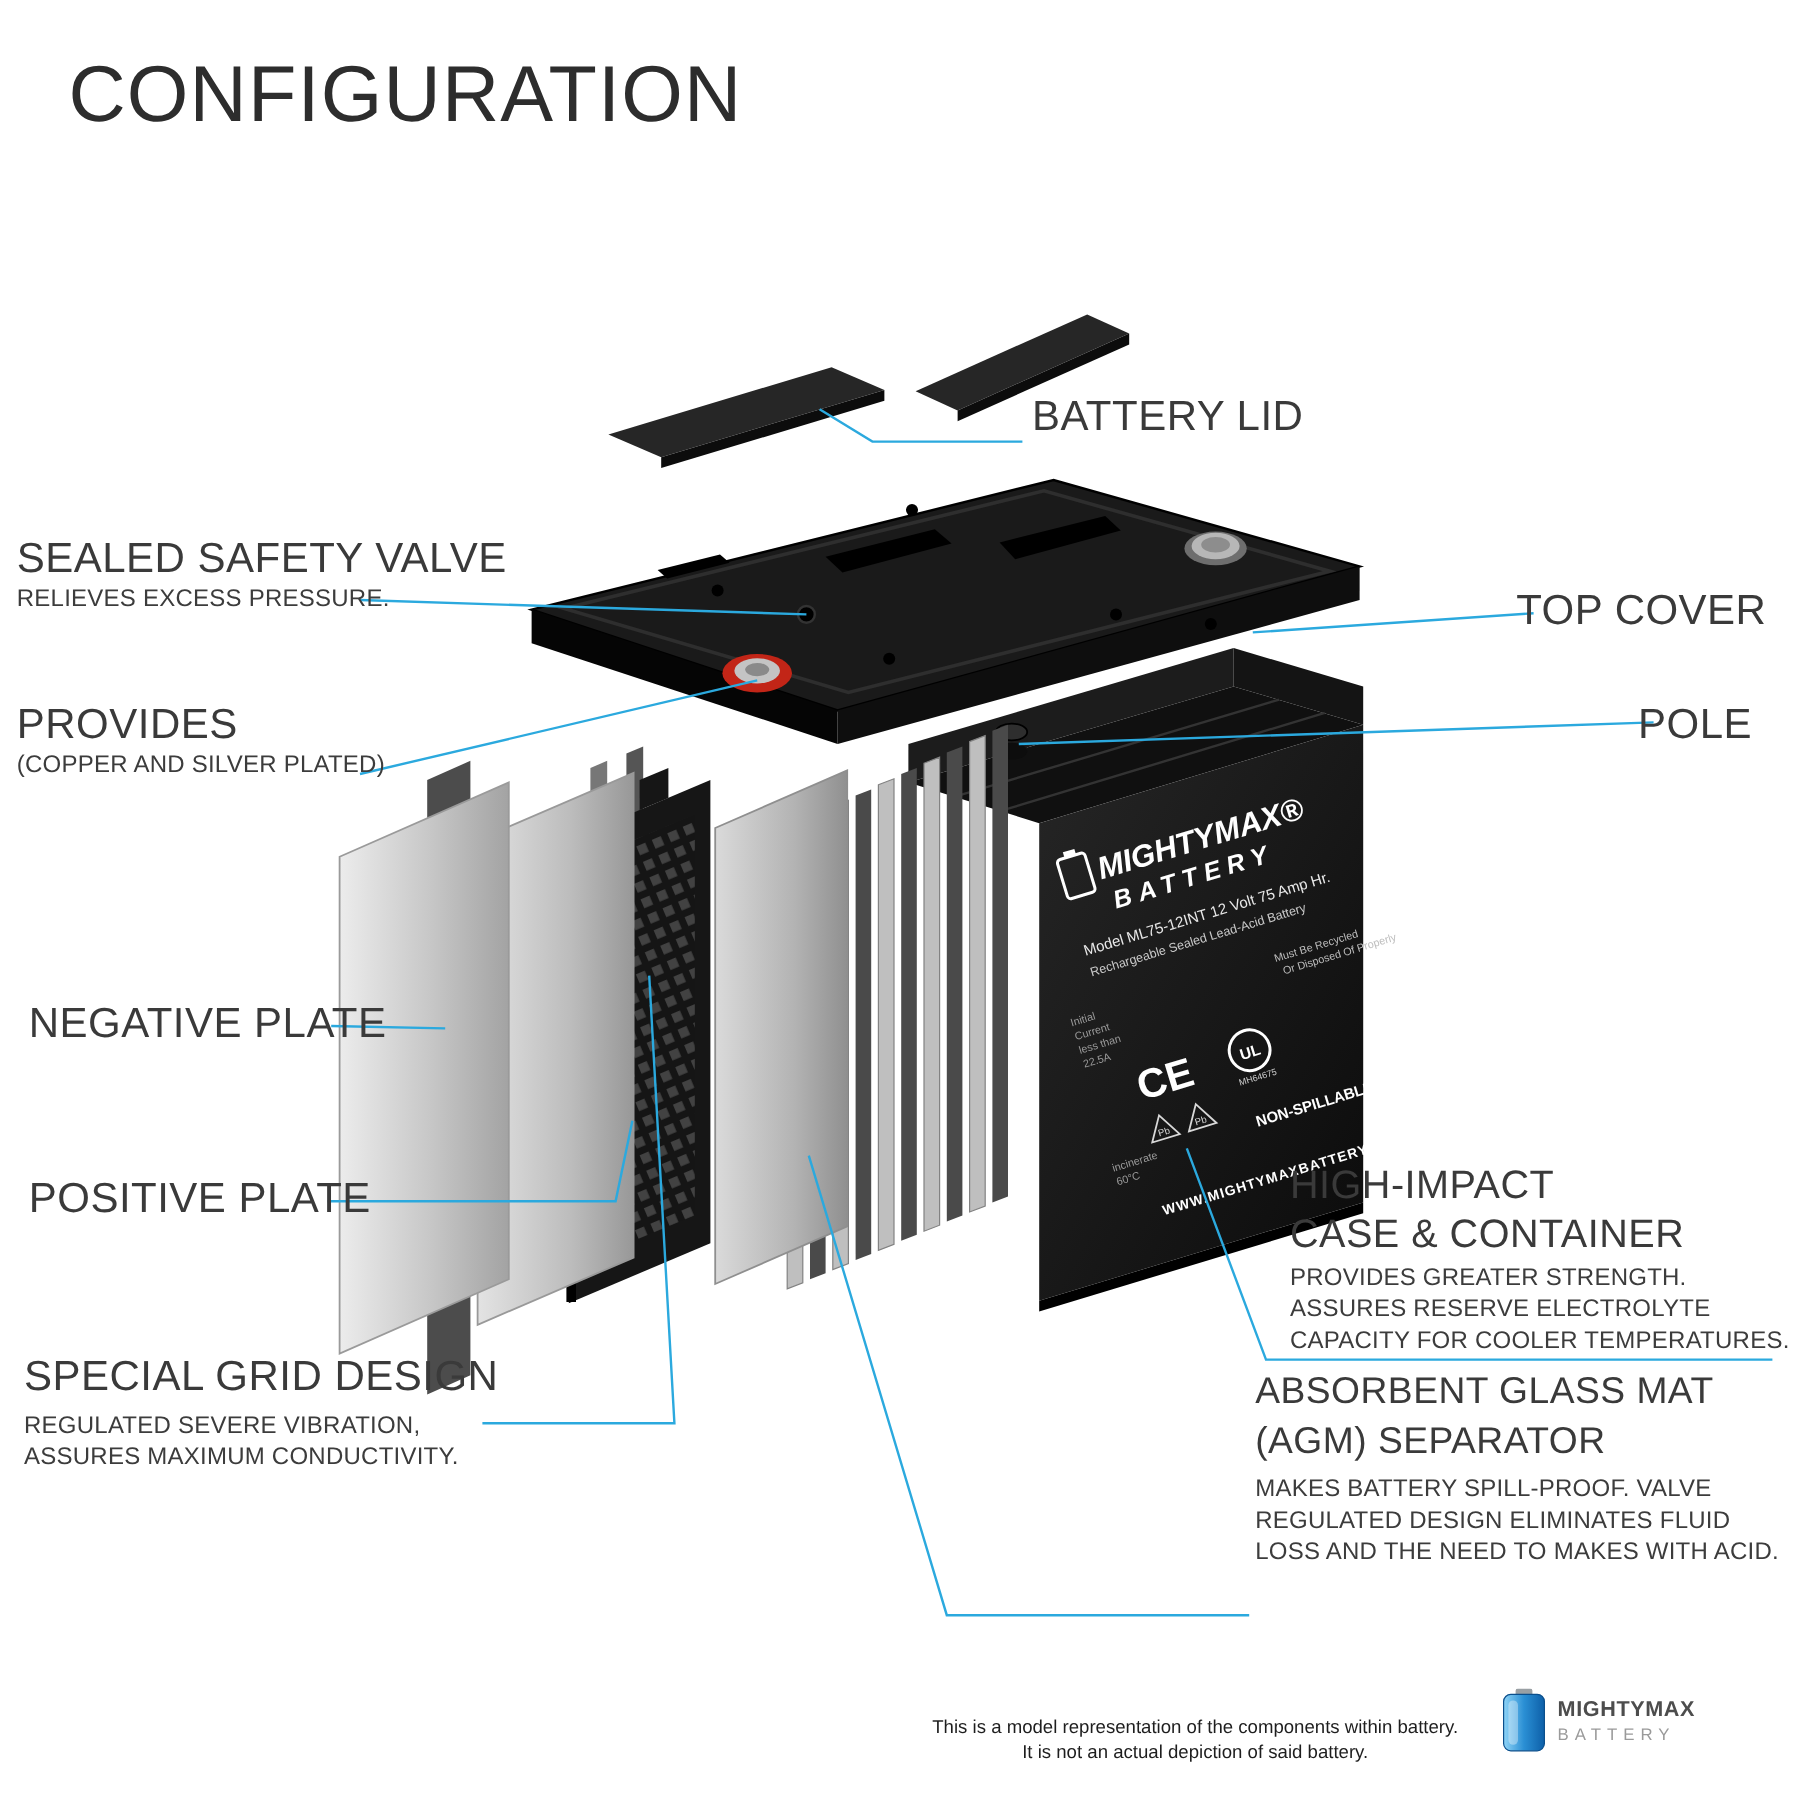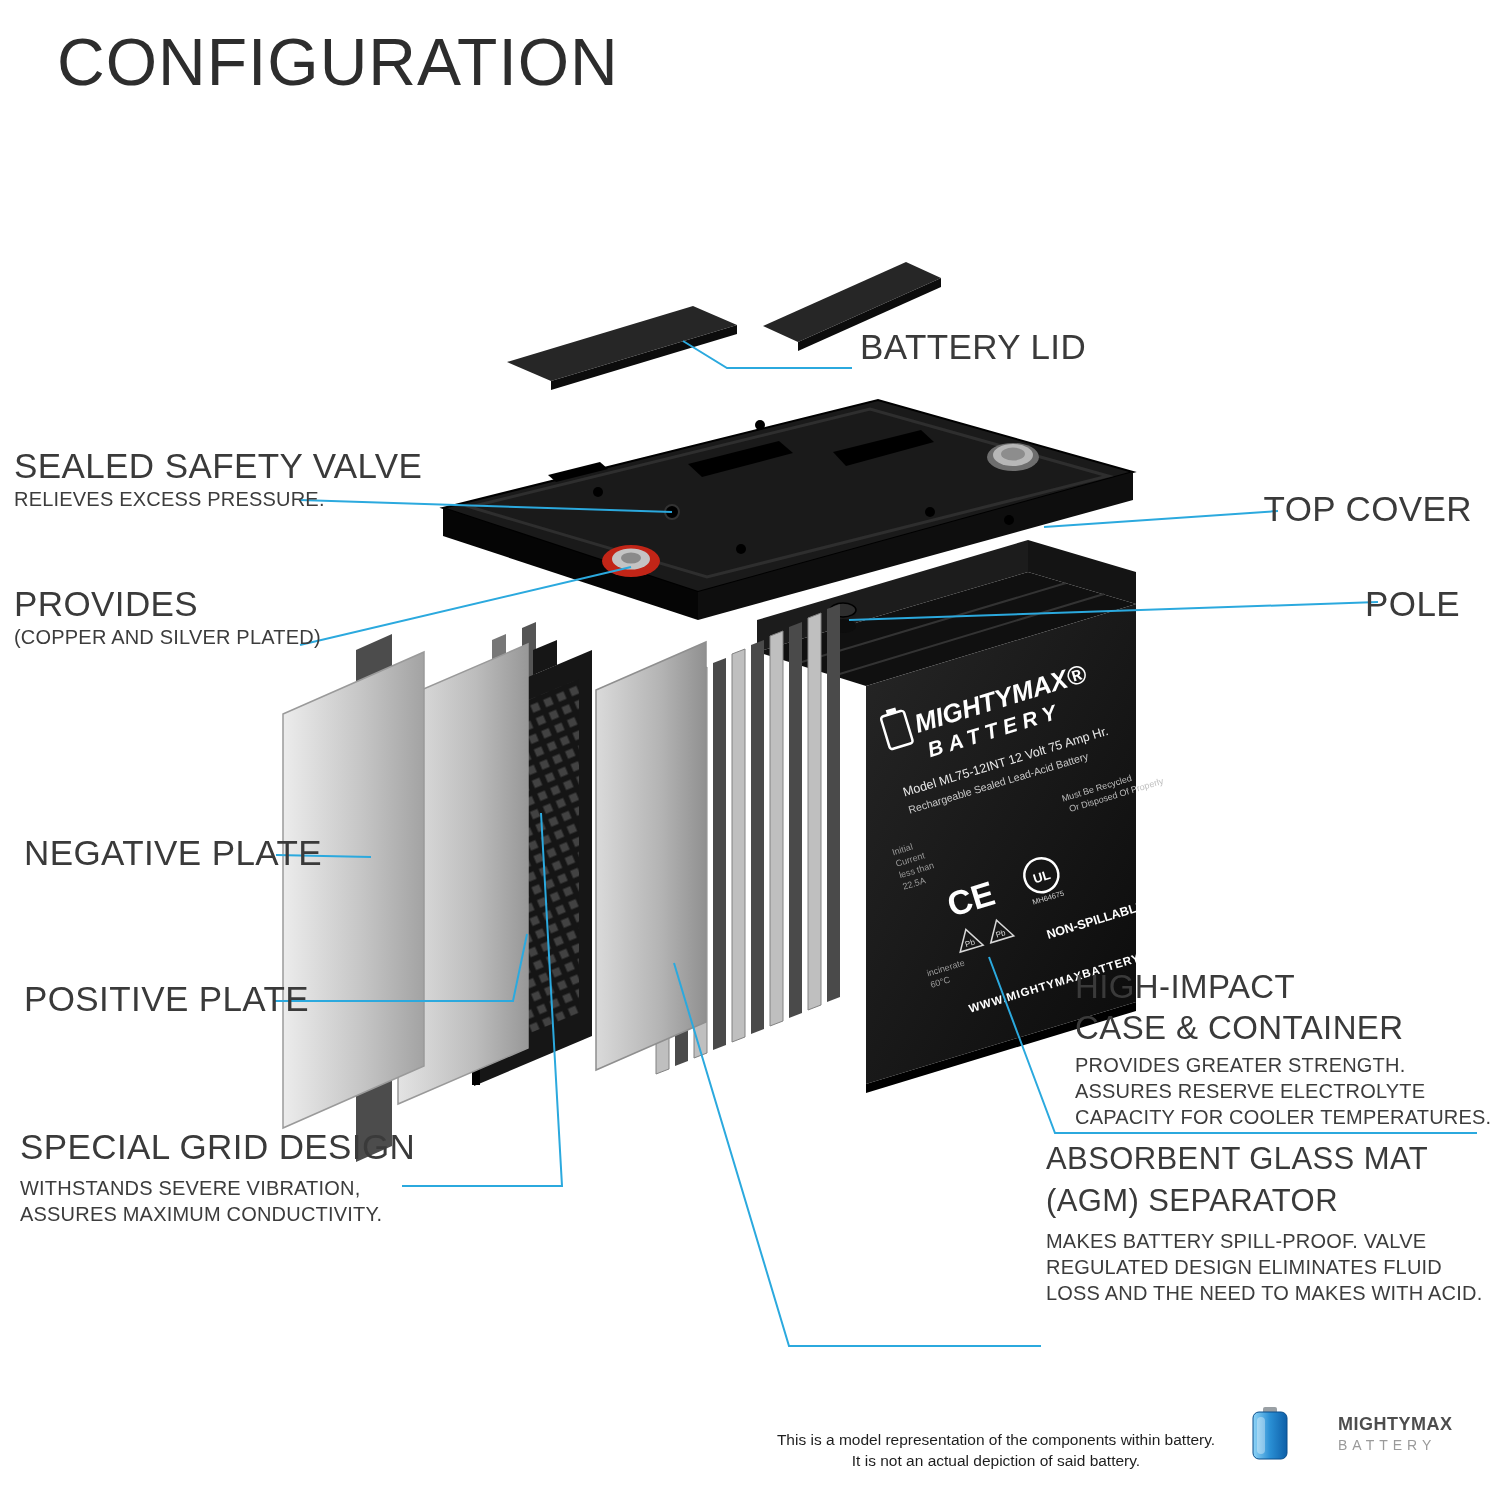--- a/index.html
+++ b/index.html
@@ -1,37 +1,37 @@
 <!DOCTYPE html>
 <html><head>
 <meta charset="utf-8">
 <style>
   * { margin:0; padding:0; box-sizing:border-box; }
   html,body { width:1500px; height:1500px; }
   body { font-family:"Liberation Sans", sans-serif; background:#ffffff; }
   .page { position:relative; width:1500px; height:1500px; background:#ffffff; overflow:hidden; }
 
-  .title { position:absolute; left:57px; top:24px; font-size:66px; font-weight:400;
+  .title { position:absolute; left:57px; top:40px; font-size:66px; font-weight:400;
            letter-spacing:1px; color:#2d2d2d; white-space:nowrap; }
 
   .art { position:absolute; left:0; top:0; }
 
   .callout { position:absolute; color:#3a3a3a; }
   .co-main { display:block; font-size:35px; letter-spacing:0.4px; white-space:nowrap; color:#3a3a3a; }
   .co-main.md { font-size:33px; line-height:41px; }
   .co-main.agm { font-size:31px; line-height:42px; }
   .co-sub  { display:block; font-size:20px; line-height:26px; letter-spacing:0.2px;
              white-space:nowrap; color:#3c3c3c; margin-top:6px; }
   .co-sub.tight { margin-top:0; }
   .align-right { text-align:right; }
 
   .footer { position:absolute; left:755px; top:1396px; display:flex; align-items:center; }
   .disclaimer { width:482px; text-align:center; font-size:15.5px; line-height:21px; color:#1e1e1e;margin-top:33px; }
   .disclaimer span { display:block; }
-  .footer-logo { display:flex; align-items:center; margin-left:14px;gap:40px; }
+  .footer-logo { display:flex; align-items:center; margin-left:14px; }
   .logo-text { margin-left:9px; }
   .logo-brand { display:block; font-size:18px; font-weight:bold; color:#4d4d4d; letter-spacing:0.5px; }
   .logo-sub   { display:block; font-size:14px; color:#9a9a9a; letter-spacing:5px; margin-top:2px; }
 </style>
 </head>
 <body>
 
 <div class="page">
 
   <h1 class="title">CONFIGURATION</h1>
@@ -221,21 +221,21 @@
   <div class="callout" style="left:24px; top:833px;">
     <span class="co-main">NEGATIVE PLATE</span>
   </div>
 
   <div class="callout" style="left:24px; top:979px;">
     <span class="co-main">POSITIVE PLATE</span>
   </div>
 
   <div class="callout" style="left:20px; top:1127px;">
     <span class="co-main">SPECIAL GRID DESIGN</span>
-    <span class="co-sub tight" style="margin-top:8px;">WITHSTANDS SEVERE VIBRATION,</span>
+    <span class="co-sub tight" style="margin-top:8px;">REGULATED SEVERE VIBRATION,</span>
     <span class="co-sub tight">ASSURES MAXIMUM CONDUCTIVITY.</span>
   </div>
 
   <div class="callout" style="left:1075px; top:966px;">
     <span class="co-main md">HIGH-IMPACT</span>
     <span class="co-main md">CASE &amp; CONTAINER</span>
     <span class="co-sub tight" style="margin-top:4px;">PROVIDES GREATER STRENGTH.</span>
     <span class="co-sub tight">ASSURES RESERVE ELECTROLYTE</span>
     <span class="co-sub tight">CAPACITY FOR COOLER TEMPERATURES.</span>
   </div>

